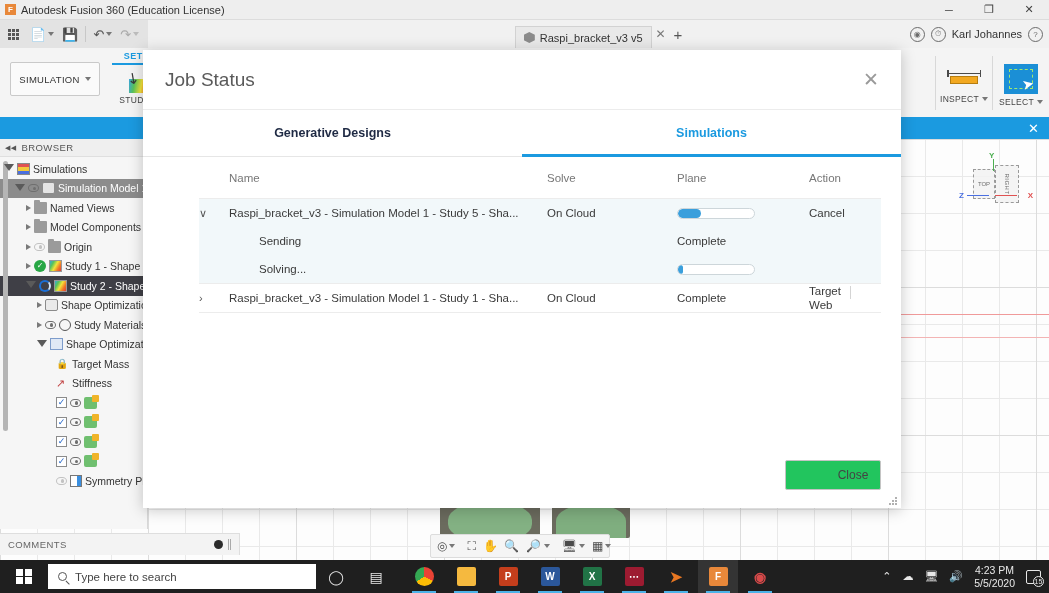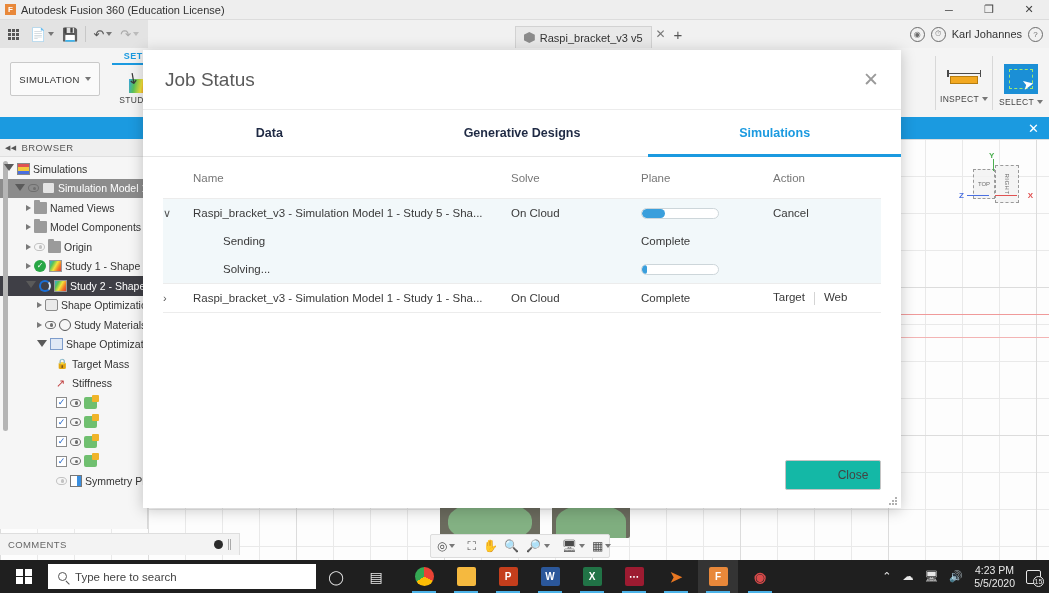--- a/index.html
+++ b/index.html
@@ -264,21 +264,21 @@
   .dlg-close { margin-left: auto; font-size: 19px; color: #9a9a9a; line-height: 1; }
   .dlg-tabs { display: flex; height: 47px; border-bottom: 1px solid #e6e6e6; }
   .dlg-tab {
     flex: 1; display: flex; align-items: center; justify-content: center;
     font-size: 12.5px; color: #1f2a44; font-weight: bold; position: relative;
   }
   .dlg-tab.active { color: #1b9ae0; }
   .dlg-tab.active:after {
     content: ''; position: absolute; left: 0; right: 0; bottom: -1px; height: 3px; background: #1b9ae0;
   }
-  .tbl { padding: 0 20px; }
+  .tbl { padding: 0 20px; margin-left: 36px; }
   .tbl-head {
     display: flex; height: 42px; align-items: center;
     font-size: 11.5px; color: #777; border-bottom: 1px solid #ececec;
   }
   .c-exp { width: 30px; flex: none; }
   .c-name { width: 318px; flex: none; }
   .c-solve { width: 130px; flex: none; }
   .c-status { width: 132px; flex: none; }
   .c-action { flex: 1; }
   .row {
@@ -289,21 +289,21 @@
   .row-main { height: 28px; }
   .row-plain { border-bottom: 1px solid #ececec; border-top: 1px solid #ececec; }
   .chev { font-size: 11px; color: #555; }
   .sub-name { padding-left: 30px; }
   .pbar { width: 78px; height: 11px; border: 1px solid #cdd6da; border-radius: 6px; background: #fff; overflow: hidden; }
   .pfill { height: 100%; background: #3a9fdc; border-radius: 6px; }
   .lnk { color: #3a3a3a; }
   .act-sep { width: 1px; height: 13px; background: #d4d4d4; margin: 0 9px; display: inline-block; vertical-align: middle; }
   .dlg-foot { position: absolute; right: 20px; bottom: 18px; }
   .btn-close {
-    width: 96px; height: 30px; border: 1px solid #c4c4c4; background: #14b8a6;
+    width: 96px; height: 30px; border: 1px solid #c4c4c4; background: #22c55e;
     border-radius: 2px; font-size: 12px; color: #444;
     display: flex; align-items: center; justify-content: center; padding-left: 40px;
   }
   .resize-grip { position: absolute; right: 4px; bottom: 3px; width: 9px; height: 9px; }
   .resize-grip i { position: absolute; width: 2px; height: 2px; background: #b0b0b0; display: block; }
 
   
   .taskbar {
     position: absolute; left: 0; top: 560px; width: 1049px; height: 33px;
     background: #1f1f1f; display: flex; align-items: center;
@@ -604,23 +604,20 @@
   <div class="notif-bar">
     <span>✕</span>
   </div>
 
   <div class="dialog">
     <div class="dlg-head">
       <div class="dlg-title">Job Status</div>
       <div class="dlg-close">✕</div>
     </div>
     <div class="dlg-tabs" id="dlg-tabs">
-        <div class="dlg-tab">
-          <span>Data</span>
-        </div>
         <div class="dlg-tab">
           <span>Generative Designs</span>
         </div>
         <div class="dlg-tab active">
           <span>Simulations</span>
         </div>
       </div>
     <div class="tbl">
       <div class="tbl-head">
         <div class="c-exp"></div>

